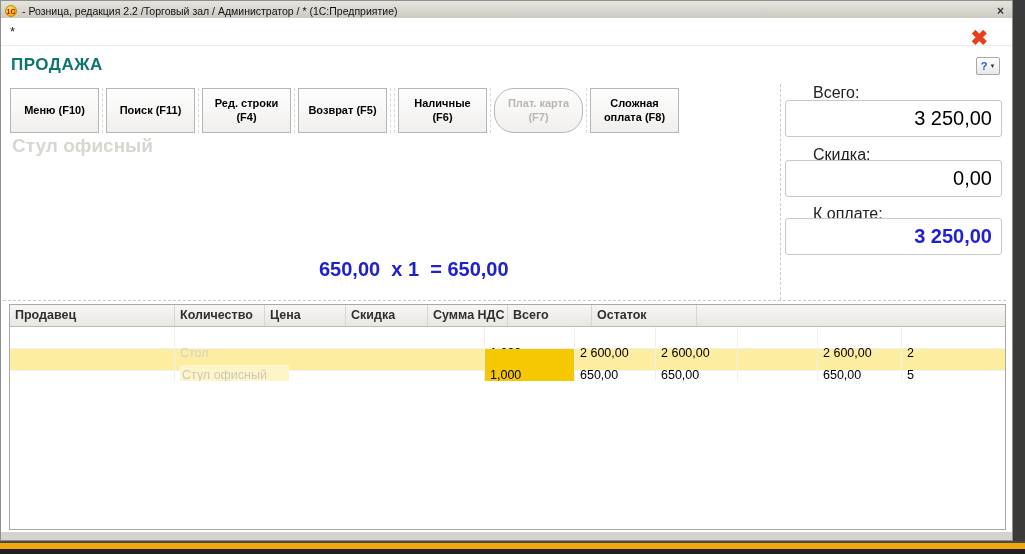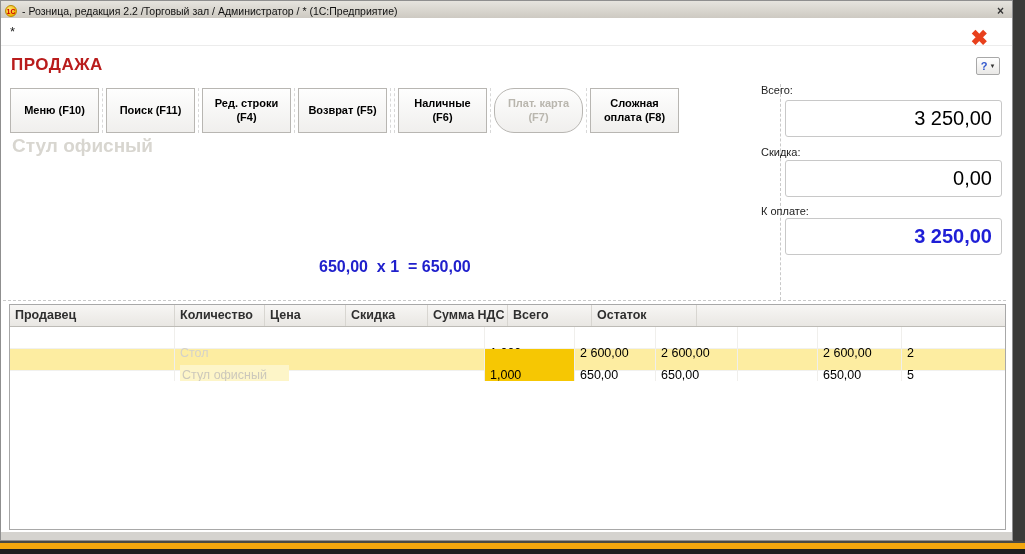--- a/index.html
+++ b/index.html
@@ -33,21 +33,21 @@
   .tb-title { flex:1 1 auto; overflow:hidden; }
   .tb-close { flex:0 0 auto; font-size:12px; font-weight:bold; color:#333; padding:0 4px; cursor:default; }
   
   .client { position:absolute; left:0; top:17px; width:1011px; height:514px; background:#ffffff; }
   .modified-star { position:absolute; left:9px; top:6px; font-size:13px; color:#222; }
   .hairline { position:absolute; left:0; top:27px; width:100%; height:1px; background:#ececec; }
   .form-close {
     position:absolute; top:9px; right:24px;
     font-size:21px; font-weight:bold; color:#e8401c; line-height:22px; cursor:default;
   }
-  .page-title { position:absolute; left:10px; top:37px; font-size:17px; font-weight:bold; color:#b91c1c; letter-spacing:.5px; }
+  .page-title { position:absolute; left:10px; top:37px; font-size:17px; font-weight:bold; color:#0f766e; letter-spacing:.5px; }
   .help-btn {
     position:absolute; top:39px; right:12px; width:24px; height:18px;
     border:1px solid #a8a8a8; border-radius:2px;
     background:linear-gradient(#ffffff,#e9e8e6);
     display:flex; align-items:center; justify-content:center; gap:2px;
     font-size:11px; font-weight:bold; color:#2f55cc;
   }
   .help-btn .caret { font-size:6px; color:#333; font-weight:normal; }
   
   .toolbar { position:absolute; left:9px; top:70px; display:flex; align-items:stretch; }
@@ -58,29 +58,29 @@
     display:flex; align-items:center; justify-content:center; text-align:center;
     padding:2px 4px; line-height:1.25;
   }
   .tb-btn.disabled { color:#b9b6ae;border-radius:20px; }
   .tb-sep { width:1px; border-left:1px dashed #d8d8d8; margin:0 3px 0 0; }
   .product-hint { position:absolute; left:11px; top:117px; font-size:19px; font-weight:bold; color:#d8d6d0; }
   
   .vsplit { position:absolute; left:779px; top:66px; height:216px; width:0; border-left:1px dashed #c9c9c9; }
   .hsplit { position:absolute; left:2px; top:282px; width:1003px; height:0; border-top:1px dashed #c9c9c9; }
   
-  .fld-label { position:absolute; left:760px; font-size:11px; color:#222; }
+  .fld-label { position:absolute; left:812px; font-size:16px; color:#222; }
   .fld {
     position:absolute; left:784px; width:217px; height:37px;
     border:1px solid #c8c8c8; border-radius:3px; background:#fff;
     font-size:20px; color:#000; text-align:right;
     line-height:35px; padding-right:9px;
   }
   .fld.due { color:#1f1fd6; font-weight:bold; }
-  .formula { position:absolute; left:318px; top:240px; font-size:16px; font-weight:bold; color:#2020cc; white-space:pre; }
+  .formula { position:absolute; left:318px; top:240px; font-size:20px; font-weight:bold; color:#2020cc; white-space:pre; }
   
   .grid { position:absolute; left:8px; top:286px; width:997px; height:226px; border:1px solid #a8a8a8; background:#fff; overflow:hidden; }
   .thead { display:flex; height:22px; background:linear-gradient(#f7f6f4,#e9e7e3); border-bottom:1px solid #bdbbb6; }
   .th {
     font-size:12.5px; font-weight:bold; color:#2f2f2f;
     line-height:21px; padding:0 5px; border-right:1px solid #d8d6d1;
     overflow:hidden; white-space:nowrap; flex:0 0 auto;
   }
   .tr { display:flex; height:22px; border-bottom:1px solid #f1f1ef; }
   .td {

